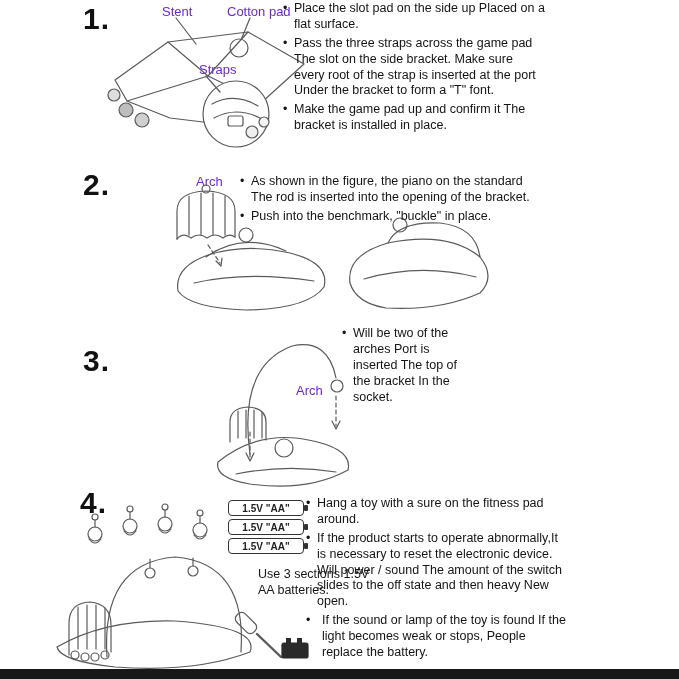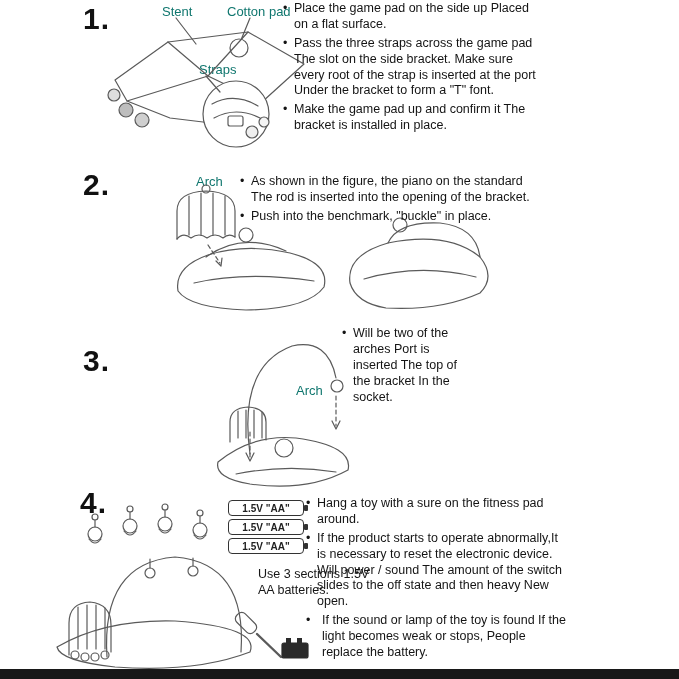--- a/index.html
+++ b/index.html
@@ -1,21 +1,21 @@
 <!DOCTYPE html>
 <html><head>
 <meta charset="utf-8">
 <style>
   * { margin:0; padding:0; box-sizing:border-box; }
   html,body { background:#ffffff; }
   body { font-family:"Liberation Sans", sans-serif; color:#1c1c1c; }
   .page { position:relative; width:679px; height:679px; background:#fff; overflow:hidden; }
 
   .step-num { position:absolute; font-size:30px; font-weight:bold; color:#111; letter-spacing:1px; }
-  .lbl { position:absolute; font-size:13px; color:#0f766e; white-space:nowrap; }
+  .lbl { position:absolute; font-size:13px; color:#6d28d9; white-space:nowrap; }
 
   .bullets { position:absolute; list-style:none; font-size:12.5px; line-height:1.27; color:#141414; }
   .bullets li { position:relative; padding-left:11px; margin-bottom:3px; }
   .bullets li::before { content:"•"; position:absolute; left:0; top:0; }
 
   svg.illu { position:absolute; overflow:visible; }
 
   .batt { position:absolute; width:76px; height:16px; border:1.5px solid #333; border-radius:4px;
           background:#fff; display:flex; align-items:center; justify-content:center;
           font-size:10px; font-weight:bold; color:#222; }
@@ -52,21 +52,21 @@
       <path d="M112,86 Q134,74 158,88"></path>
       <path d="M114,100 Q136,88 160,100"></path>
       <rect x="128" y="98" width="15" height="10" rx="2"></rect>
       <circle cx="152" cy="114" r="6" fill="#efefef"></circle>
       <circle cx="164" cy="104" r="5" fill="#f4f4f4"></circle>
       <line x1="106" y1="58" x2="120" y2="74"></line>
     </g>
   </svg>
 
   <ul class="bullets" style="left:283px; top:1px; width:262px;">
-    <li>Place the game pad on the side up Placed on a flat surface.</li>
+    <li>Place the slot pad on the side up Placed on a flat surface.</li>
     <li>Pass the three straps across the game pad The slot on the side bracket. Make sure every root of the strap is inserted at the port Under the bracket to form a "T" font.</li>
     <li>Make the game pad up and confirm it The bracket is installed in place.</li>
   </ul>
 
   <div class="step-num" style="left:83px; top:168px;">2.</div>
 
   <span class="lbl" style="left:196px; top:174px;">Arch</span>
 
   <svg class="illu" style="left:150px; top:183px;" width="370" height="135" viewBox="0 0 370 135">
     <g stroke="#5a5a5a" fill="none" stroke-width="1.2" stroke-linecap="round" stroke-linejoin="round">

